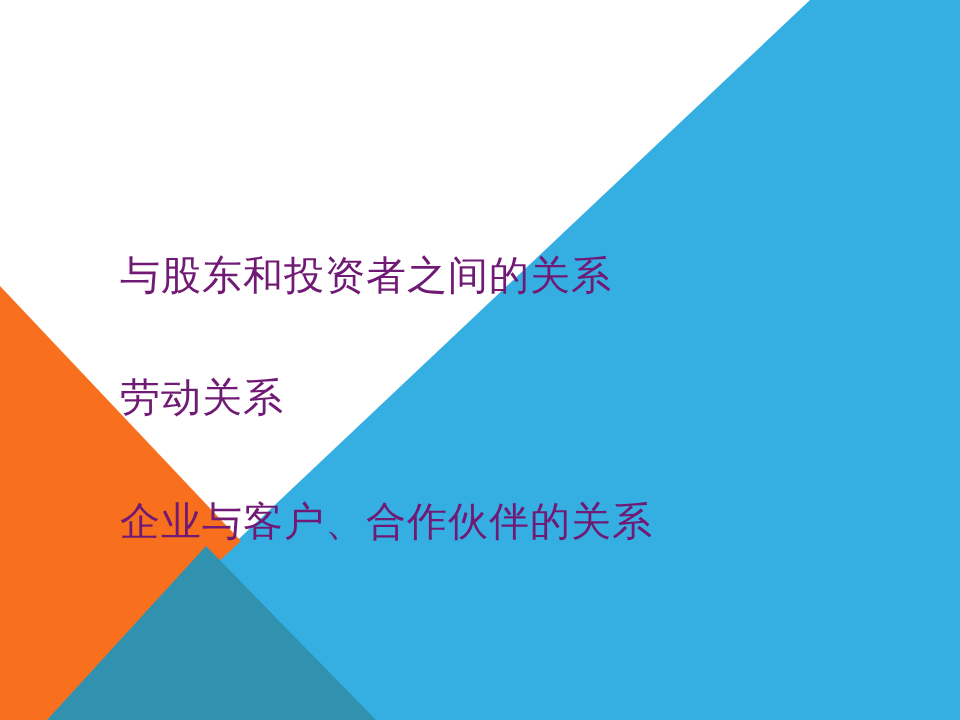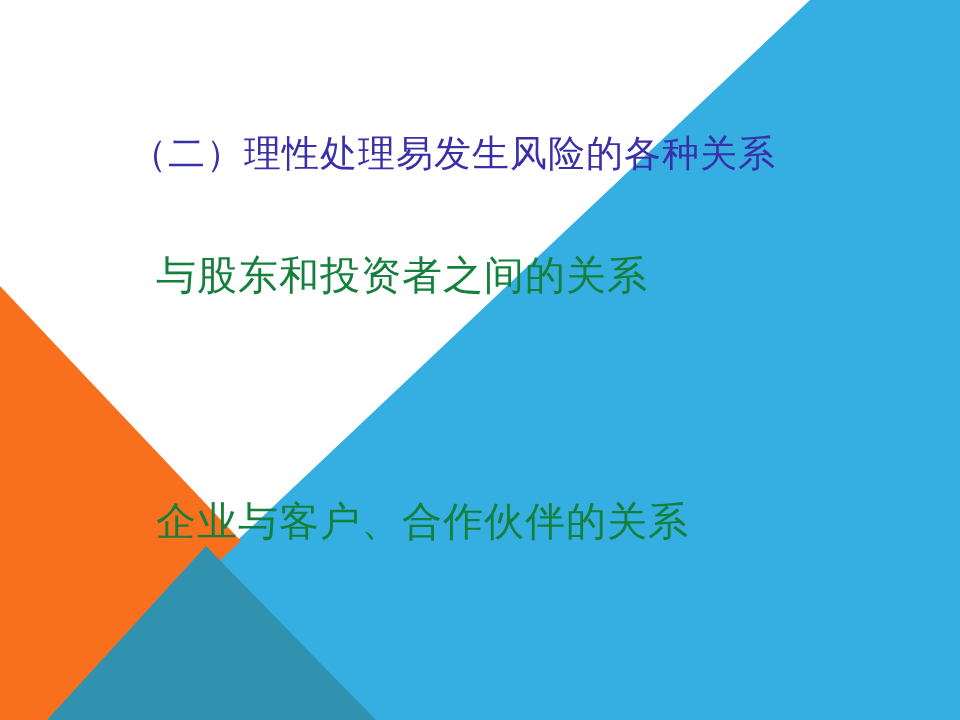--- a/index.html
+++ b/index.html
@@ -58,48 +58,47 @@
     color: #3A2FA8;
     font-size: 37px;
     line-height: 44px;
     letter-spacing: 1px;
     white-space: nowrap;
   }
 
   .body-line {
     position: absolute;
     left: 120px;
-    color: #15803d;
+    color: #701a75;
     font-size: 40px;
     line-height: 48px;
     letter-spacing: 1px;
     white-space: nowrap;
-    margin-left: 36px;
   }
   .body-line.l0 { top: 252px; }
   .body-line.l1 { top: 374px; }
   .body-line.l2 { top: 498px; }
   .body-line.l3 { top: 623px; }
 </style>
 </head>
 <body>
 
 <div id="slide">
 
   <div class="bg-layer">
     <div class="shape" id="shape-blue"></div>
     <div class="shape" id="shape-orange"></div>
     <div class="shape" id="shape-teal"></div>
   </div>
 
   <div class="content">
 
-    <div class="slide-title">（二）理性处理易发生风险的各种关系</div>
 
     <div class="body-line l0">与股东和投资者之间的关系</div>
 
+    <div class="body-line l1">劳动关系</div>
 
     <div class="body-line l2">企业与客户、合作伙伴的关系</div>
 
 
   </div>
 
 </div>
 
 </body></html>

